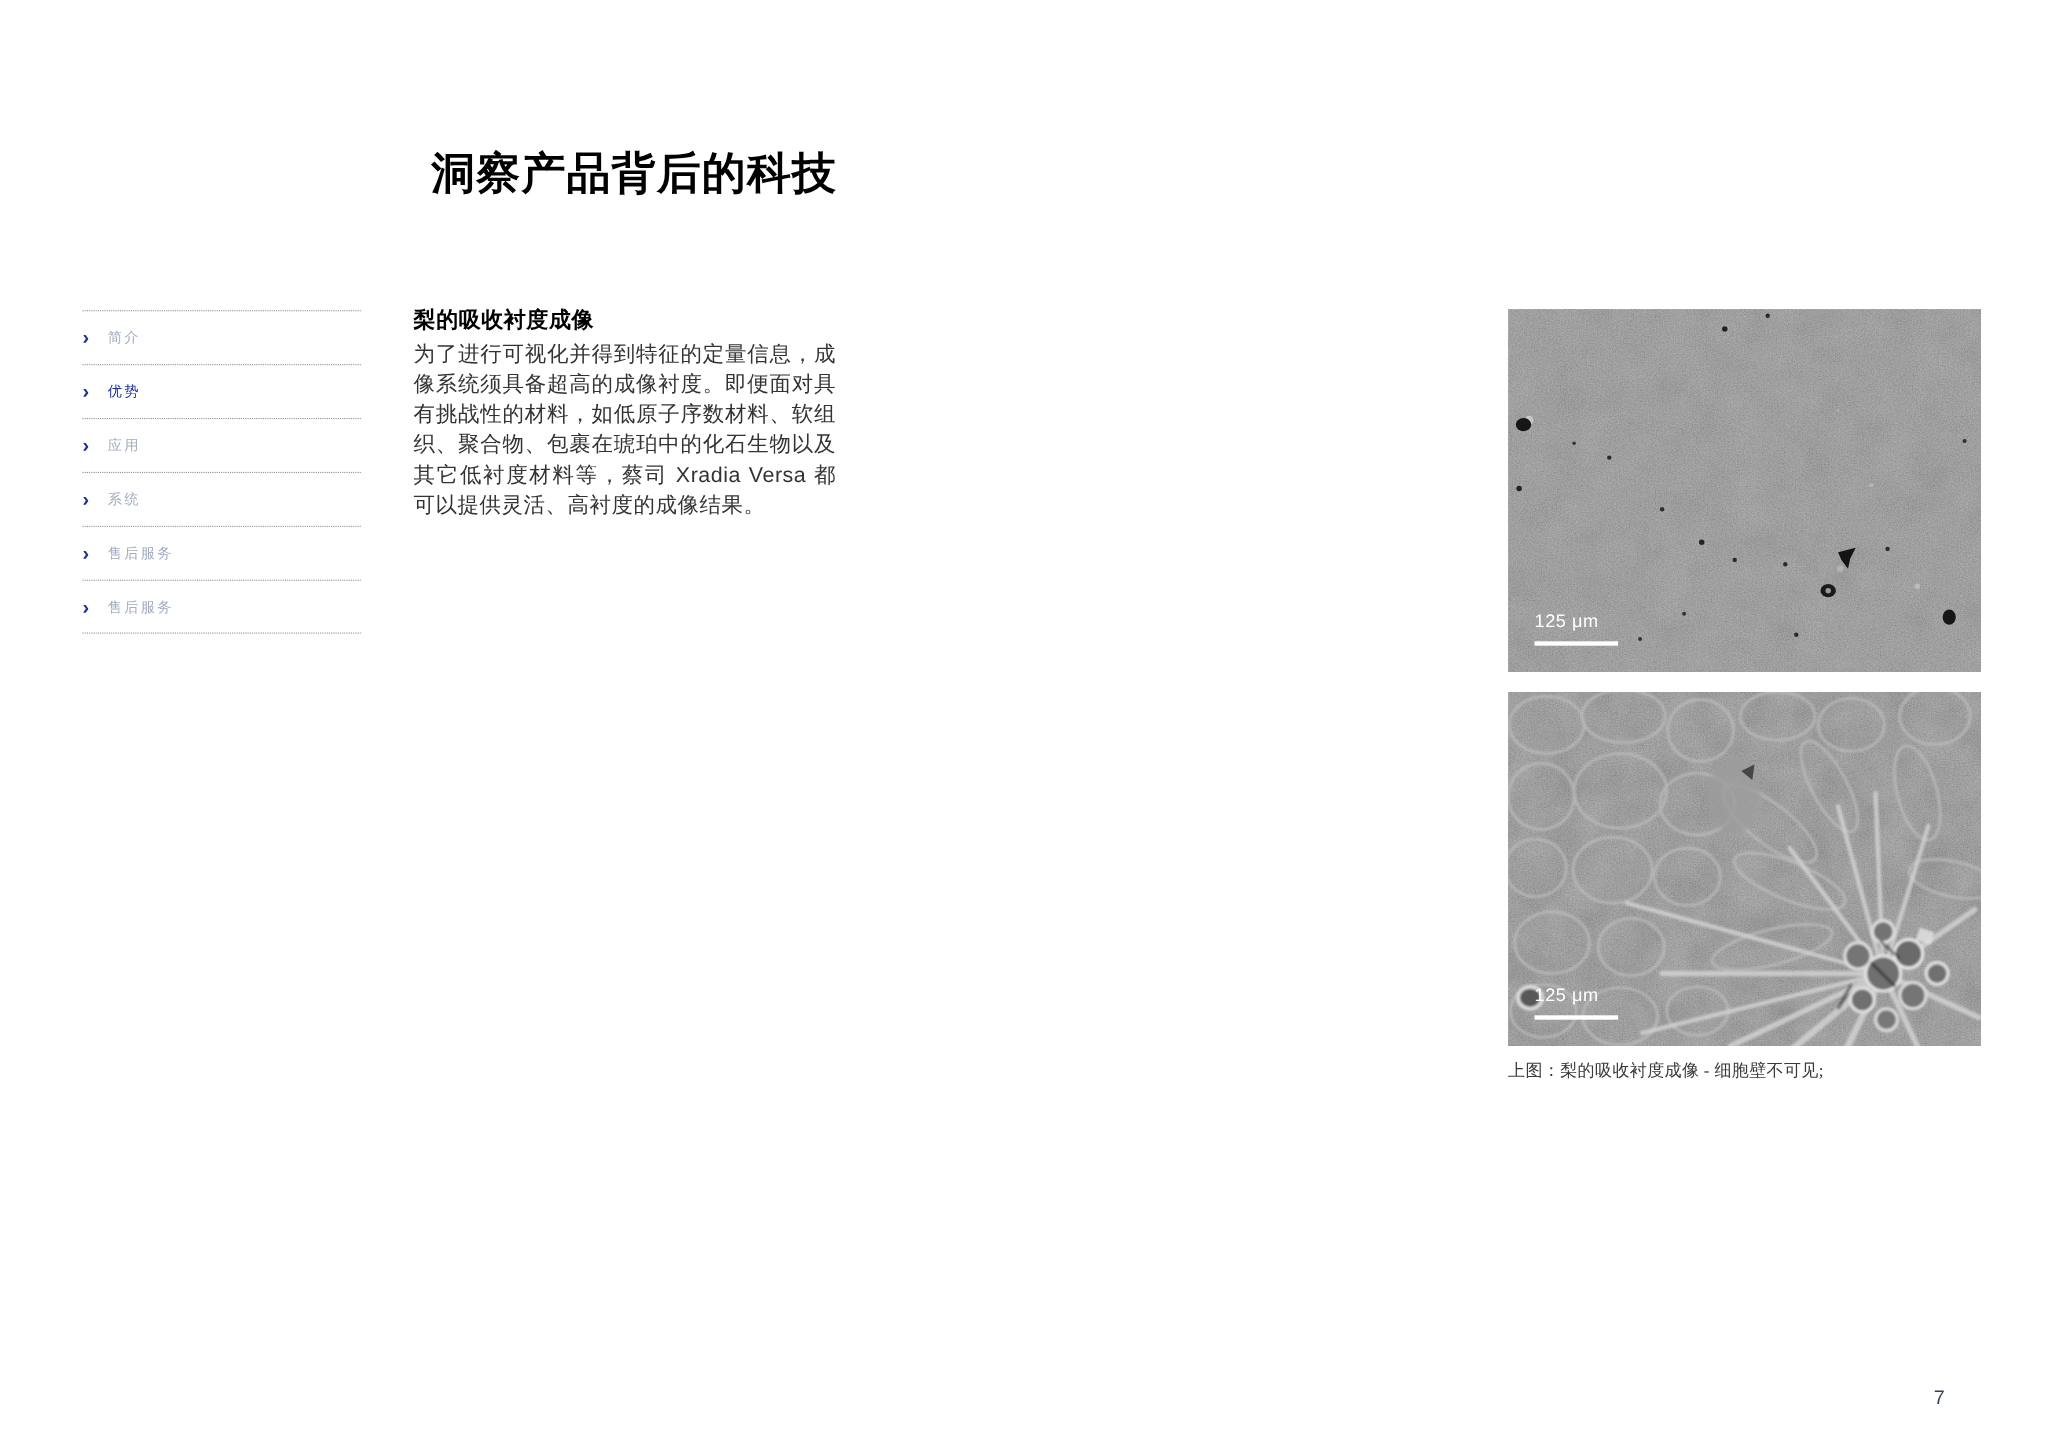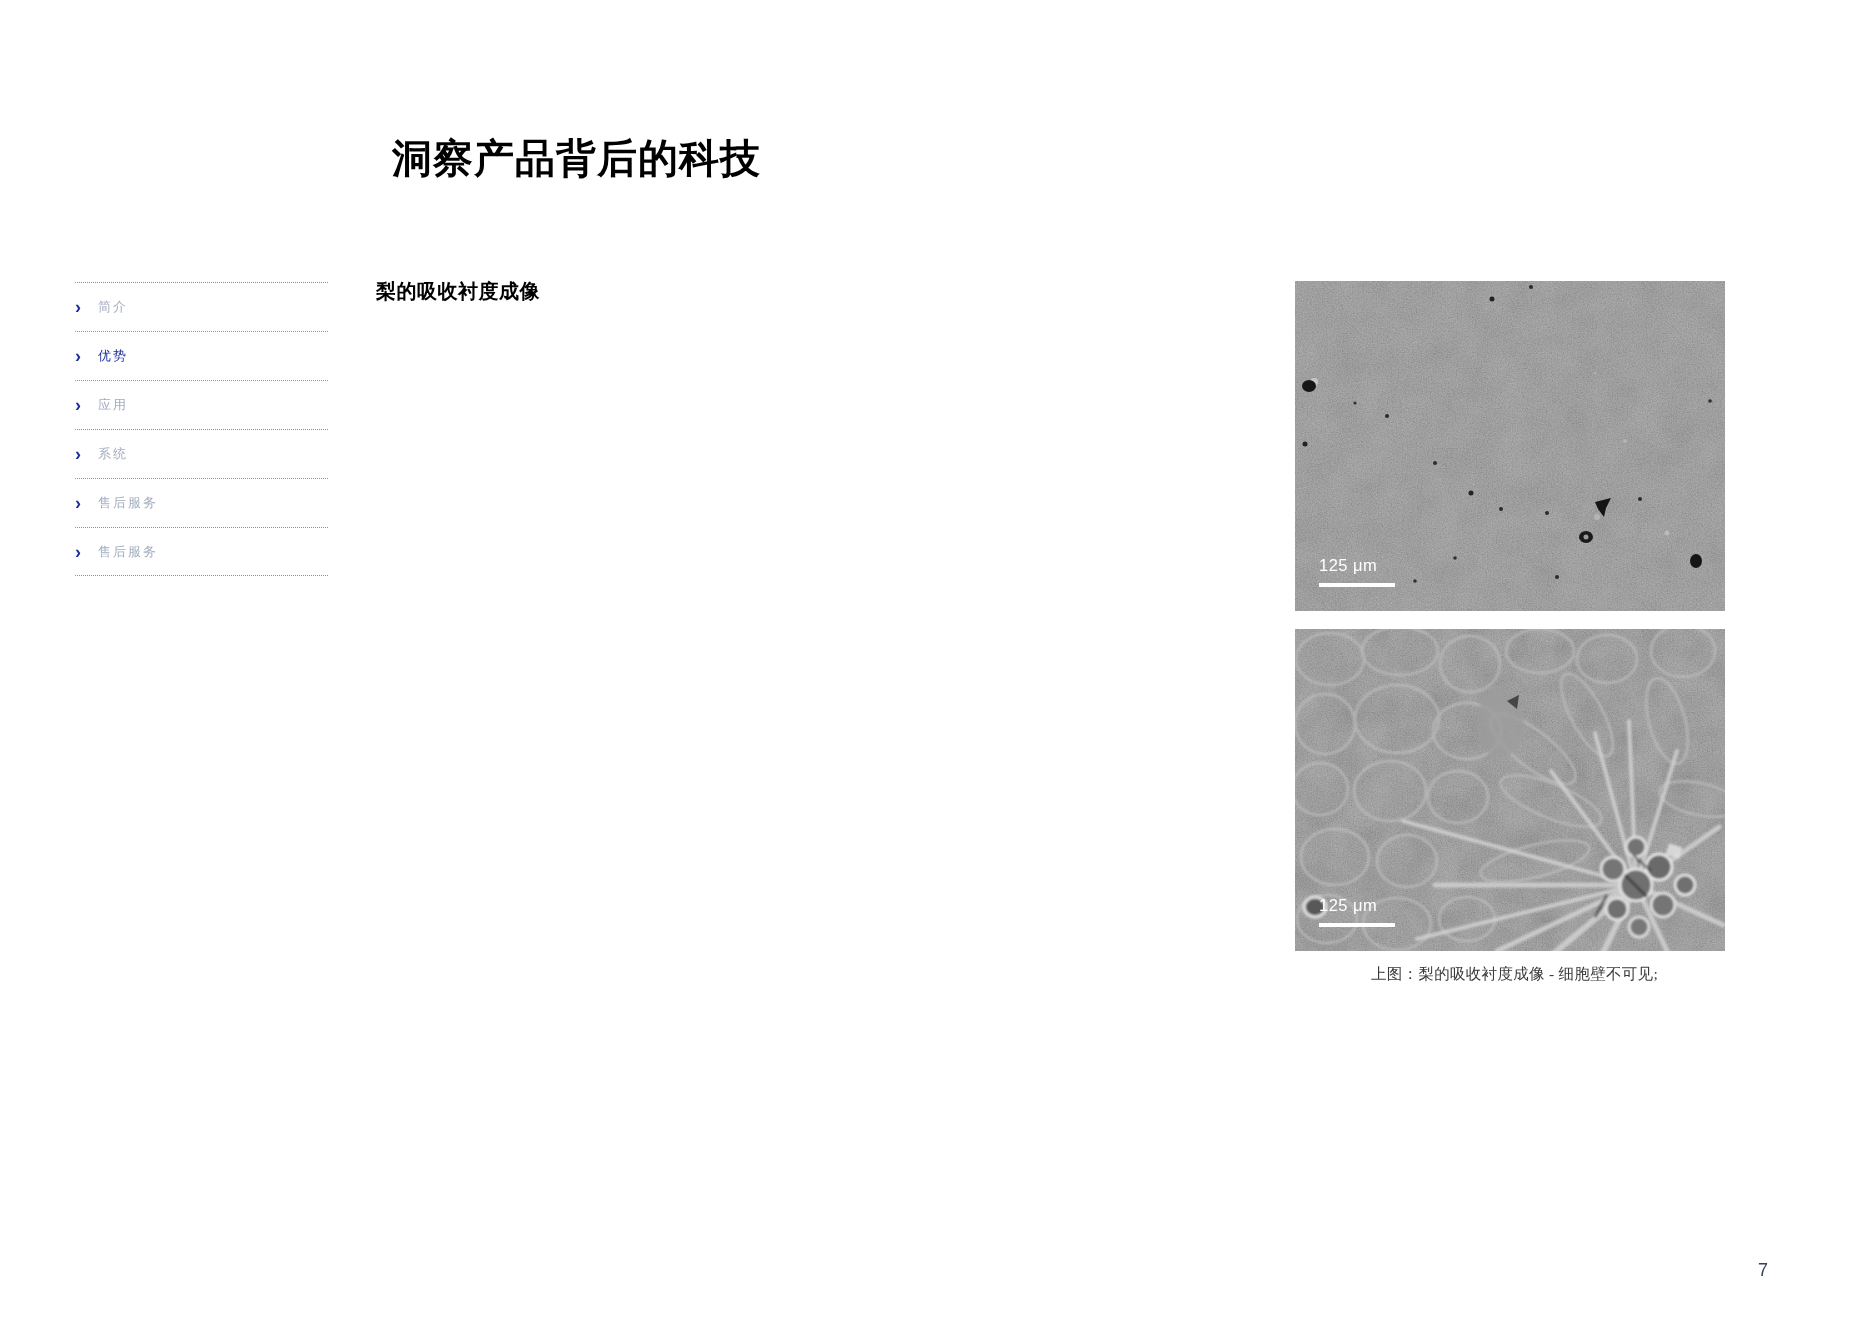--- a/index.html
+++ b/index.html
@@ -21,21 +21,21 @@
 
   
   .col{position:absolute;color:var(--body,#333);}
   .col h2{margin:0 0 3px 0;font-size:20px;line-height:30px;font-weight:700;color:#000;letter-spacing:.5px;}
   .col p{margin:0;font-size:19.5px;line-height:27.4px;text-align:justify;letter-spacing:.5px;}
   .col1{left:376px;top:276px;width:384px;}
   .col2{left:873px;top:301px;width:437px;}
   .col2 .p2{margin-top:60px;}
 
   
-  .fig{position:absolute;left:1295px;width:464px;}
+  .fig{position:absolute;left:1371px;width:464px;}
   .fig1{top:281px;height:330px;}
   .fig2{top:629px;height:322px;}
   .fig svg{display:block;}
   .scalebar{position:absolute;left:24px;bottom:24px;color:#fff;}
   .scale-label{font-size:16.5px;letter-spacing:.5px;}
   .scale-line{width:76px;height:4px;background:#fff;margin-top:8px;}
 
   .fig-caption{position:absolute;left:1371px;top:960px;width:448px;color:#3a3a3a;font-family:Liberation Serif, serif;}
   .fig-caption p{margin:0;font-size:15.5px;line-height:27px;letter-spacing:.3px;}
 
@@ -70,20 +70,21 @@
       <span class="nav-label">售后服务</span>
     </div>
     <div class="nav-item">
       <span class="chev">›</span>
       <span class="nav-label">售后服务</span>
     </div>
   </nav>
 
   <section class="col col1">
     <h2>梨的吸收衬度成像</h2>
+    <p>为了进行可视化并得到特征的定量信息，成像系统须具备超高的成像衬度。即便面对具有挑战性的材料，如低原子序数材料、软组织、聚合物、包裹在琥珀中的化石生物以及其它低衬度材料等，蔡司 Xradia Versa 都可以提供灵活、高衬度的成像结果。</p>
   </section>
 
 
   <svg width="0" height="0" style="position:absolute">
     <defs>
       <filter id="grain" x="0" y="0" width="100%" height="100%">
         <feTurbulence type="fractalNoise" baseFrequency="0.8" numOctaves="2" seed="11" stitchTiles="stitch"></feTurbulence>
         <feColorMatrix type="saturate" values="0"></feColorMatrix>
         <feComponentTransfer>
             <feFuncA type="linear" slope="0" intercept="1"></feFuncA>

